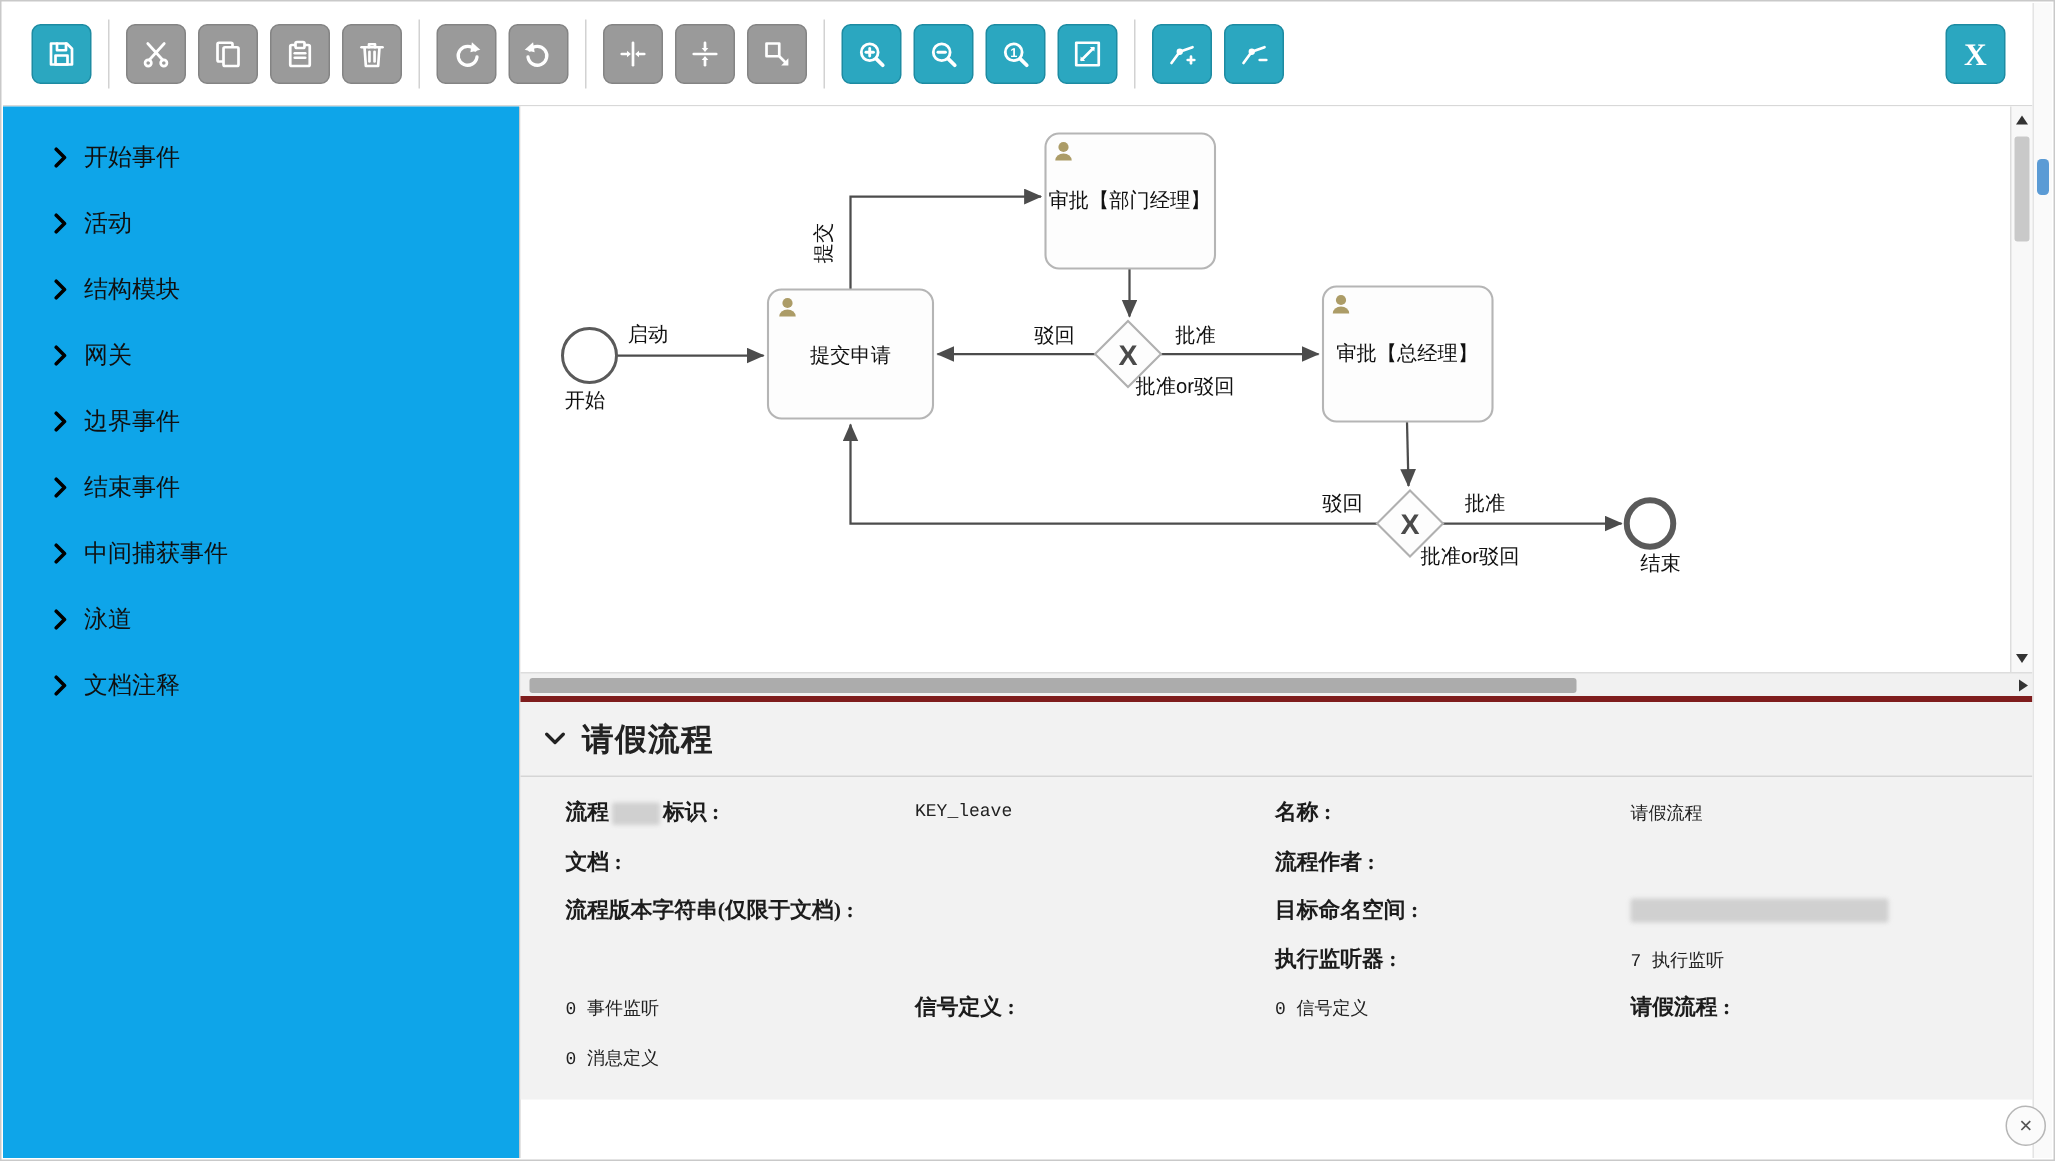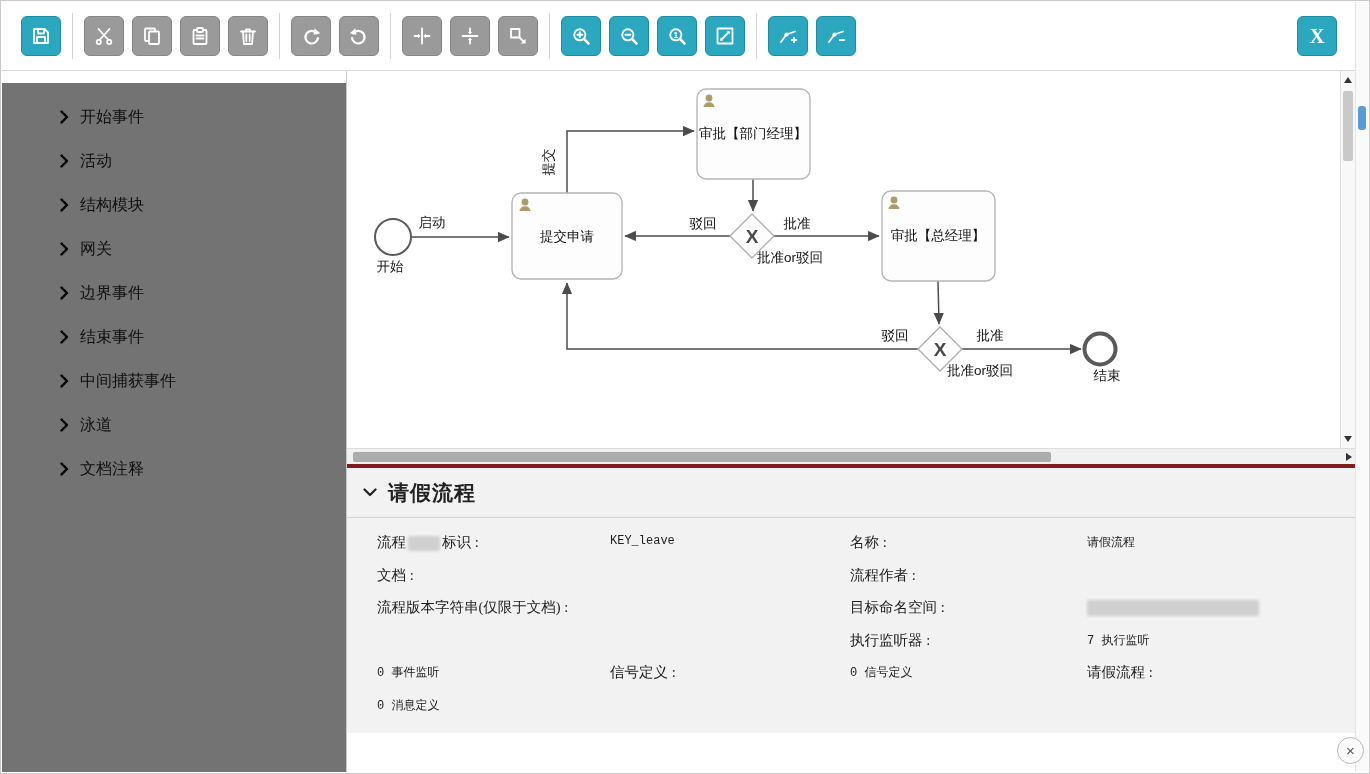--- a/index.html
+++ b/index.html
@@ -14,21 +14,21 @@
   .tb-sep { width:1px; height:46px; background:#d2d2d2; margin:0 11px; }
   .tb-btn { width:40px; height:40px; border-radius:6px; display:flex; align-items:center; justify-content:center;
             border:1px solid; cursor:pointer; flex:0 0 auto; }
   .tb-btn.teal { background:#2ba7c0; border-color:#1d8ba2; }
   .tb-btn.gray { background:#9a9a9a; border-color:#848484; }
   .tb-btn svg { display:block; }
   .tb-x { margin-left:auto; margin-right:18px; font-family:"Liberation Serif", serif;
           font-size:21px; font-weight:bold; color:#fff; }
 
   
-  .sidebar { position:absolute; left:1px; top:82px; width:344px; bottom:1px; background:#737373; padding-top:12px;padding-left:24px; }
+  .sidebar { position:absolute; left:1px; top:70px; width:344px; bottom:1px; background:#0ea5e9; padding-top:12px; }
   .side-item { display:flex; align-items:center; height:44px; padding-left:34px; gap:11px;
                font-size:16px; color:#101010; cursor:pointer; }
   .side-item svg { flex:0 0 auto; }
 
   
   .content { position:absolute; left:345px; top:70px; right:14px; bottom:1px; border-left:1px solid #c9c9c9; background:#fff; }
 
   .canvas { position:absolute; left:0; top:0; right:15px; height:377px; background:#fff; overflow:hidden; }
   .canvas svg.diagram { width:100%; height:100%; }
   .lbl { font-size:13.5px; fill:#111; font-family:"Liberation Sans", sans-serif; }
@@ -44,21 +44,21 @@
   .h-thumb { position:absolute; left:6px; top:3px; width:698px; height:10px; background:#acacac; border-radius:2px; cursor:pointer; }
   .h-arrow-right { position:absolute; right:3px; top:4px; width:0; height:0; border-top:4.5px solid transparent; border-bottom:4.5px solid transparent; border-left:6px solid #333; cursor:pointer; }
 
   
   .props { position:absolute; left:0; top:393px; right:0; height:269px; background:#f2f2f2; border-top:4px solid #7f1d1d;
            font-family:"Liberation Serif", serif; }
   .props-header { height:50px; display:flex; align-items:center; gap:11px; padding-left:16px; border-bottom:1px solid #d5d5d5; }
   .props-title { font-size:21px; font-weight:bold; color:#222; letter-spacing:1px; }
   .props-body { padding:15px 30px 0 30px; display:grid; grid-template-columns:233px 240px 237px 1fr;
                 row-gap:13px; font-size:14.5px; color:#1c1c1c; align-items:start; }
-  .plabel { font-weight:normal; line-height:1.35; padding-right:14px; }
+  .plabel { font-weight:bold; line-height:1.35; padding-right:14px; }
   .pvalue { font-family:"Liberation Mono", monospace; font-size:12px; color:#222; padding-top:1px; }
   .censor { display:inline-block; background:#d0d0d0; border-radius:2px; filter:blur(1.5px); vertical-align:middle; }
   .censor-key { width:32px; height:15px; margin:0 2px; }
   .censor-ns { width:172px; height:16px; }
 
   
   .win-scroll { position:absolute; top:1px; right:1px; width:13px; bottom:1px; background:#fafafa; border-left:1px solid #e4e4e4; }
   .win-thumb { position:absolute; top:104px; left:2px; width:8px; height:24px; background:#5b9bd5; border-radius:3px; cursor:pointer; }
   .close-btn { position:absolute; left:1336px; top:736px; width:27px; height:27px; border-radius:50%;
                background:#fbfbfb; border:1px solid #b6b6b6; display:flex; align-items:center; justify-content:center;

